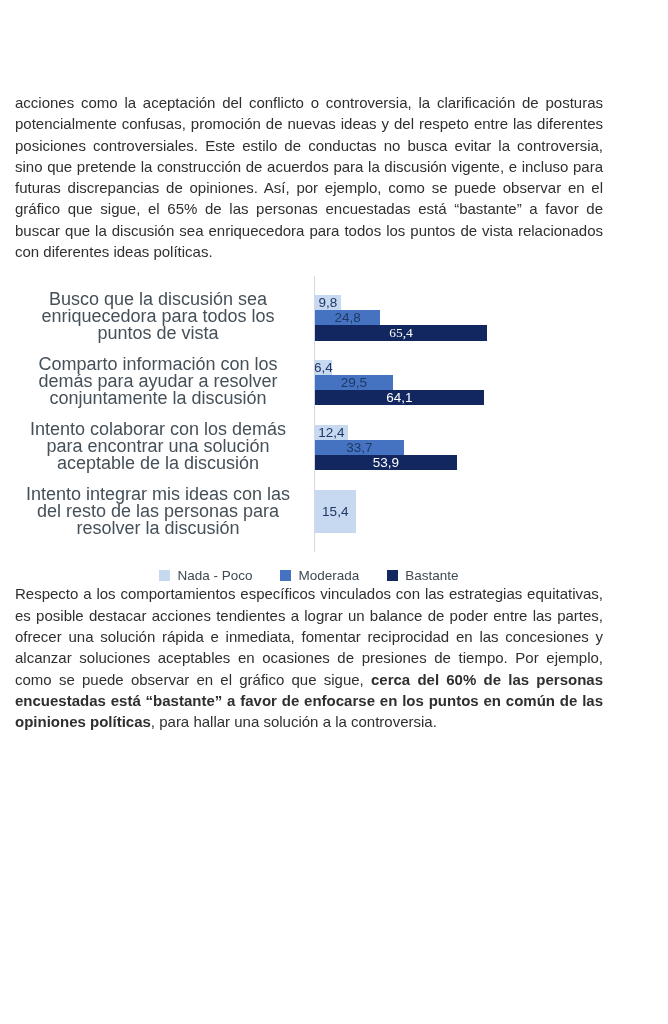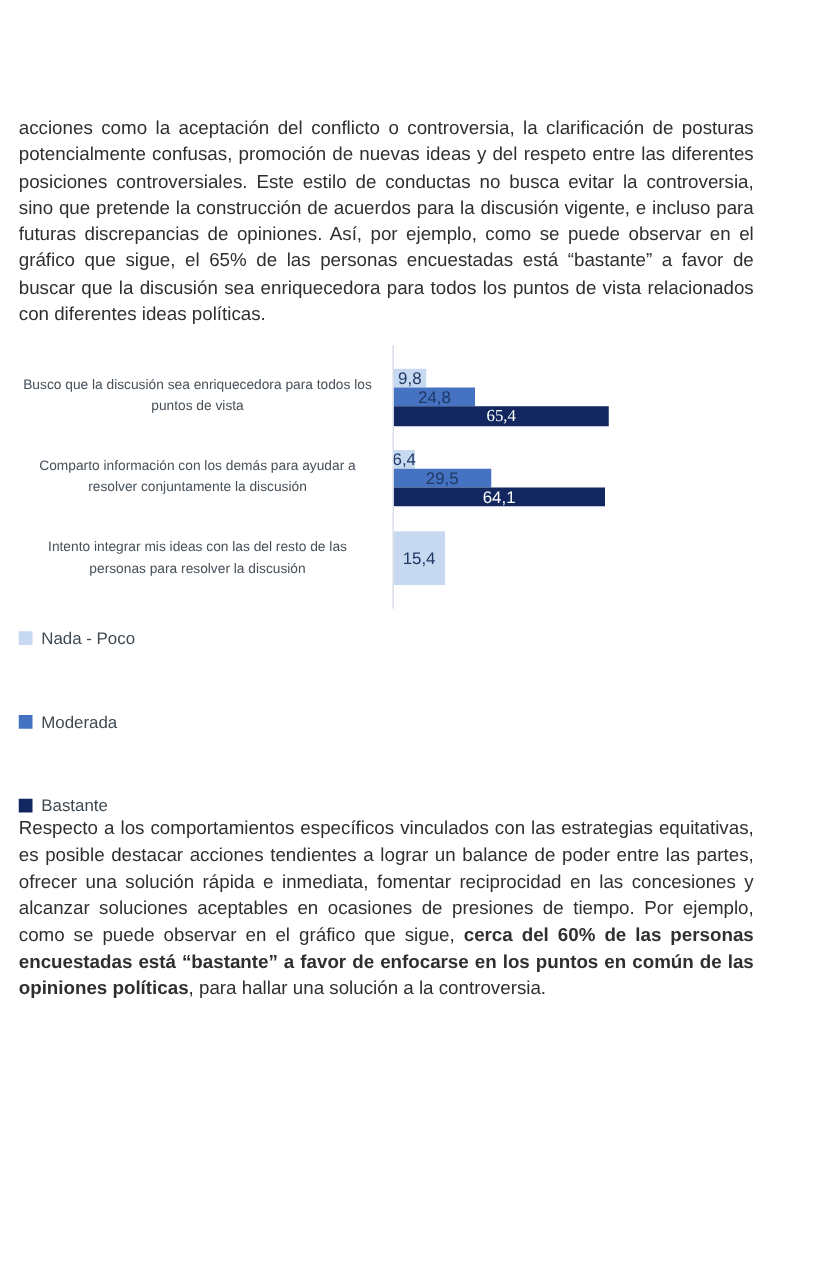--- a/index.html
+++ b/index.html
@@ -34,39 +34,38 @@
   .axis-line{
     position:absolute;left:299px;top:0;bottom:0;
     width:1px;background:#d3d8e2;
   }
   .chart-row{display:flex;align-items:center;height:65px;}
   .cat-label{
     width:292px;
     box-sizing:border-box;
     padding-right:6px;
     text-align:center;
-    font-size:11px;
+    font-size:18px;
     line-height:17px;
     color:#465059;
   }
   .bar{display:flex;width:263px;height:43px;margin-left:8px;flex-direction:column;}
   .seg{
     display:flex;align-items:center;justify-content:center;
     height:100%;
   }
   .seg-val{font-size:13.5px;white-space:nowrap;}
   .seg-0 .seg-val,.seg-1 .seg-val{color:#1f3864;}
   .seg-2 .seg-val{color:#ffffff;}
   .legend{
-    display:flex;justify-content:center;align-items:flex-start;
-    gap:52px;
+    display:flex;justify-content:center;align-items:center;
+    gap:28px;
     margin-top:16px;
     font-size:13.5px;
     color:#3f4951;
-    flex-direction:column;
   }
   .legend-item{display:flex;align-items:center;gap:7px;}
   .legend-swatch{width:11px;height:11px;display:inline-block;}
   .para2{margin-top:26px;}
 </style>
 </head>
 <body>
 
 <div class="page">
 
@@ -100,20 +99,34 @@
             </div>
           <div class="seg seg-1" style="width: 29.5%; background: rgb(69, 115, 194);">
               <span class="seg-val">29,5</span>
             </div>
           <div class="seg seg-2" style="width: 64.1%; background: rgb(18, 39, 95);">
               <span class="seg-val">64,1</span>
             </div>
         </div>
       </div>
 
+      <div class="chart-row">
+        <div class="cat-label">Intento colaborar con los demás para encontrar una solución aceptable de la discusión</div>
+        <div class="bar">
+          <div class="seg seg-0" style="width: 12.4%; background: rgb(198, 217, 241);">
+              <span class="seg-val">12,4</span>
+            </div>
+          <div class="seg seg-1" style="width: 33.7%; background: rgb(69, 115, 194);">
+              <span class="seg-val">33,7</span>
+            </div>
+          <div class="seg seg-2" style="width: 53.9%; background: rgb(18, 39, 95);">
+              <span class="seg-val">53,9</span>
+            </div>
+        </div>
+      </div>
 
       <div class="chart-row">
         <div class="cat-label">Intento integrar mis ideas con las del resto de las personas para resolver la discusión</div>
         <div class="bar">
           <div class="seg seg-0" style="width: 15.4%; background: rgb(198, 217, 241);">
               <span class="seg-val">15,4</span>
             </div>
         </div>
       </div>
     </div>

